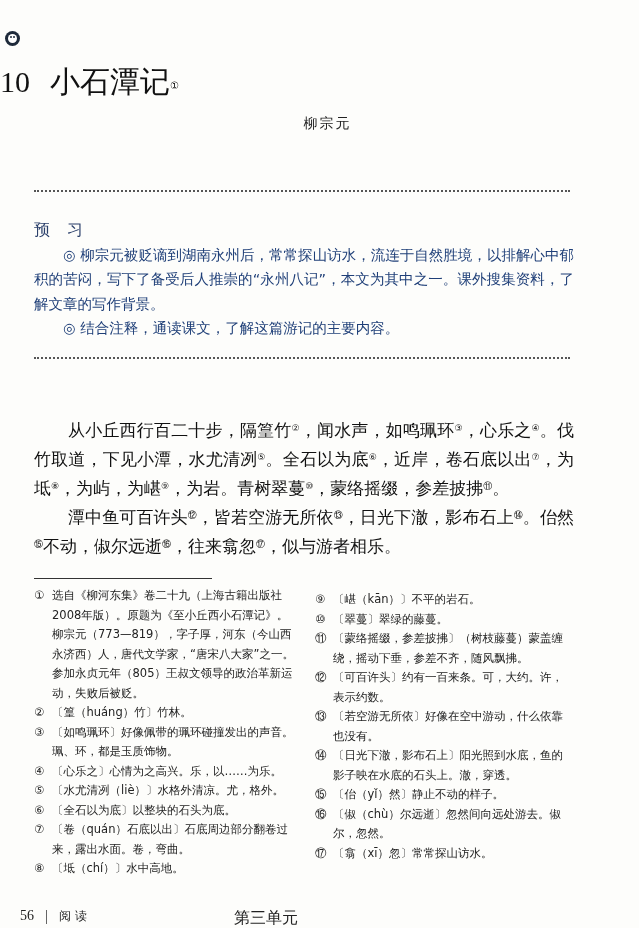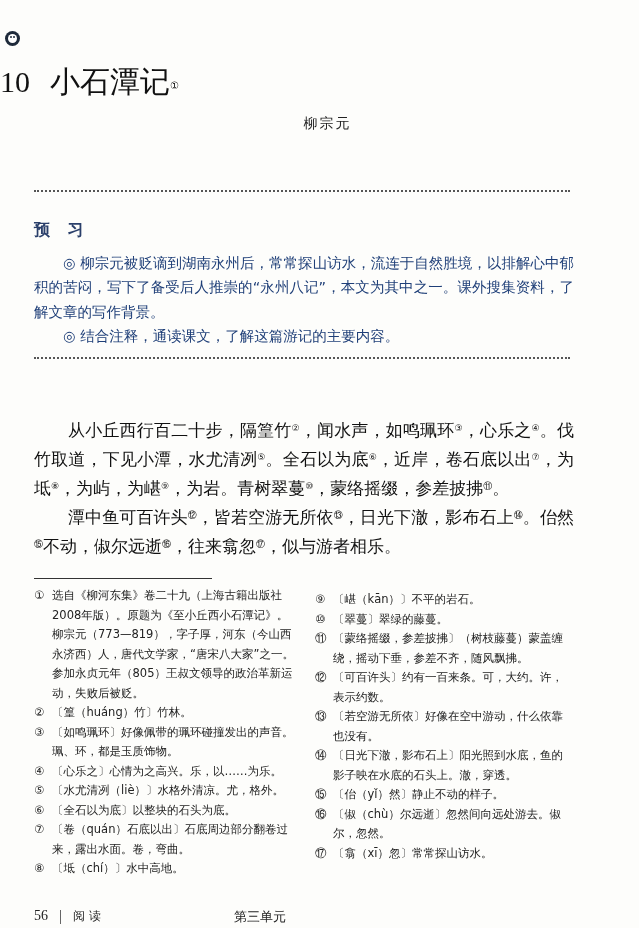--- a/index.html
+++ b/index.html
@@ -30,40 +30,40 @@
     left: 8px; width: 639px; top: 115px; text-align: center; font-size: 14px; letter-spacing: 2px;
     color: #222;
   }
   .dotline {
     left: 34px; width: 536px; height: 0; border-top: 2px dotted #555;
   }
   .preview {
     left: 34px; width: 540px; top: 218px; color: #1f3f78; font-size: 14.5px; line-height: 24.5px;
     font-family: "DejaVu Sans", sans-serif;
   }
-  .preview .heading { font-size: 16px; letter-spacing: 6px; color: #2a3f6a; margin-bottom: 8px; font-weight: bold; }
+  .preview .heading { font-size: 16px; letter-spacing: 6px; color: #2a3f6a; margin-bottom: 0; font-weight: normal; }
   .preview p { margin: 0; text-indent: 2em; text-align: justify; }
   .main-text {
     left: 34px; width: 540px; top: 416px; font-size: 17px; line-height: 29px; color: #111;
     font-family: Liberation Sans, sans-serif;
   }
   .main-text p { margin: 0; text-indent: 2em; text-align: justify; }
   .main-text sup { font-size: 9px; vertical-align: top; position: relative; top: -2px; }
   .footrule { left: 34px; top: 578px; width: 178px; border-top: 1px solid #333; }
   .notes { font-size: 11.5px; line-height: 19.5px; color: #222; font-family: "DejaVu Sans", sans-serif; }
   .notes .note { display: flex; }
   .notes .mark { width: 18px; flex: 0 0 18px; }
   .notes .txt { flex: 1; }
   .notes-left { left: 34px; top: 586px; width: 260px; }
   .notes-right { left: 315px; top: 590px; width: 255px; }
-  .footer { top: 908px; left: 34px; font-size: 12px; color: #222; }
+  .footer { top: 908px; left: 20px; font-size: 12px; color: #222; }
   .footer .pg { font-family: "Liberation Serif", serif; font-size: 14px; }
   .footer .sep { display: inline-block; width: 1px; height: 14px; background: #666; vertical-align: middle; margin: 0 12px; }
   .footer .sec { letter-spacing: 4px; }
-  .footer-unit { top: 908px; left: 234px; font-size: 13px; color: #222; }
+  .footer-unit { top: 908px; left: 234px; font-size: 16px; color: #222; }
 </style>
 </head>
 <body>
 
 <div class="abs smiley">
     <div class="face"></div>
   </div>
 
 <div class="abs title">
   <span class="num">10</span><span>小石潭记</span><sup>①</sup>

